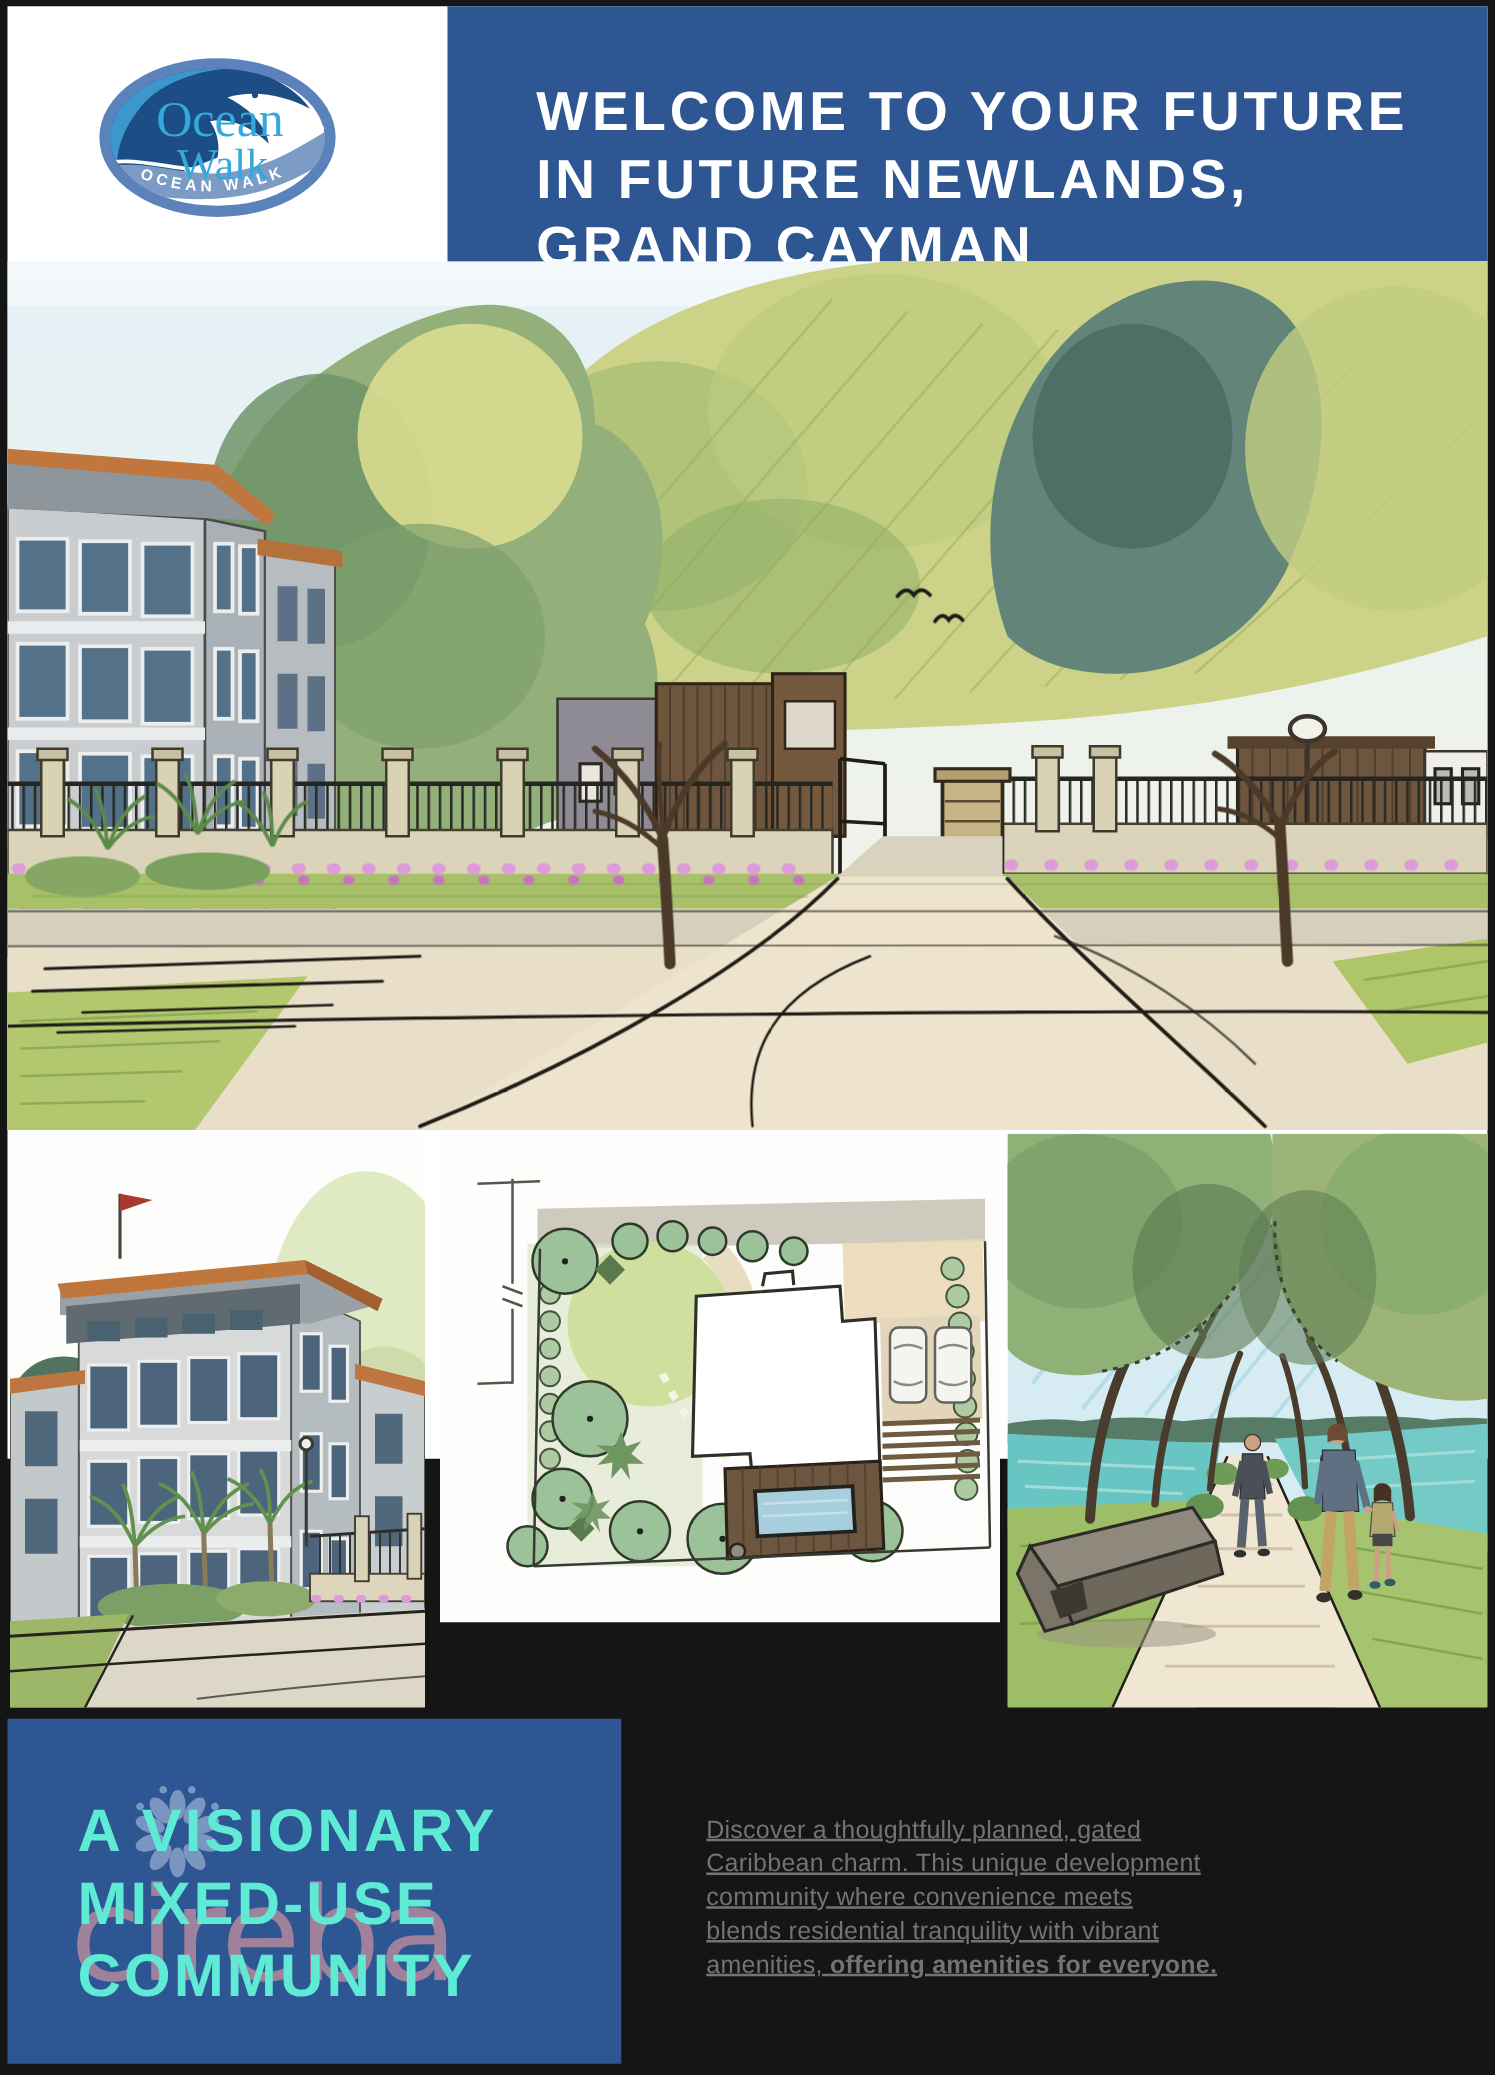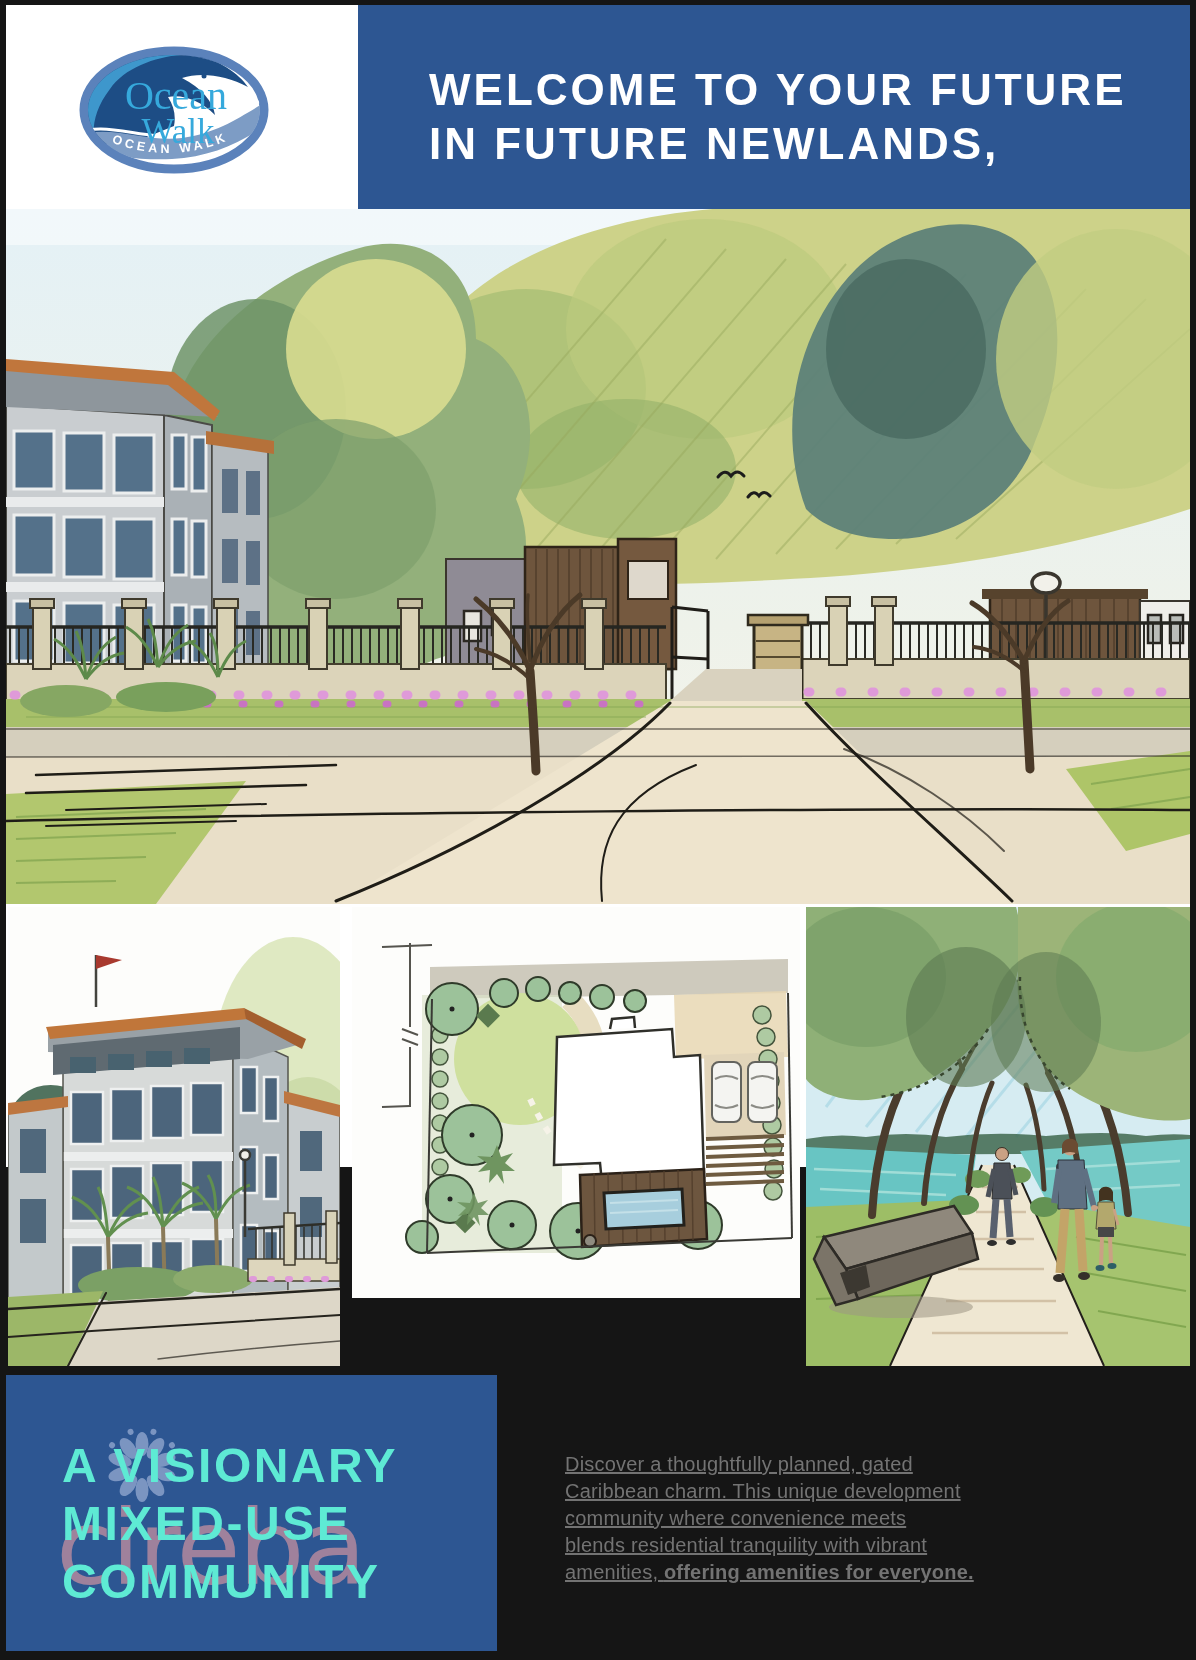--- a/index.html
+++ b/index.html
@@ -68,20 +68,21 @@
     <text font-family="Liberation Sans, sans-serif" font-size="12.5" font-weight="bold" fill="#ffffff" letter-spacing="3.5">
       <textPath href="#lgband" startOffset="6">OCEAN WALK</textPath>
     </text>
    </svg>
   </div>
 
   <div class="banner">
     <div class="banner-title">
       <span>WELCOME TO YOUR FUTURE</span>
       <span>IN FUTURE NEWLANDS,</span>
+      <span>GRAND CAYMAN</span>
     </div>
     <div class="banner-divider"></div>
     <div class="banner-sub1">Now Preselling Residential Lots –</div>
     <div class="banner-sub2">Starting at Just $160K!</div>
   </div>
 
   <div class="hero">
    <svg viewBox="0 0 1184 695" preserveAspectRatio="none">
     <defs>
       <linearGradient id="hsky" x1="0" y1="0" x2="0" y2="1">

